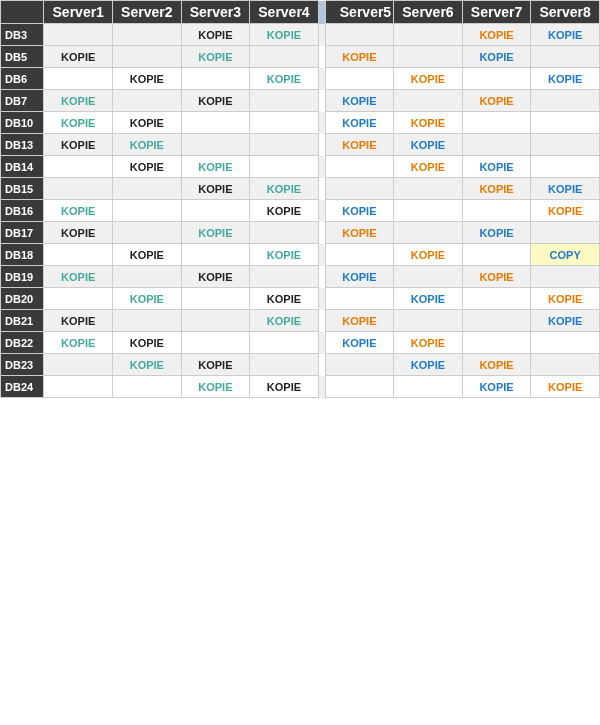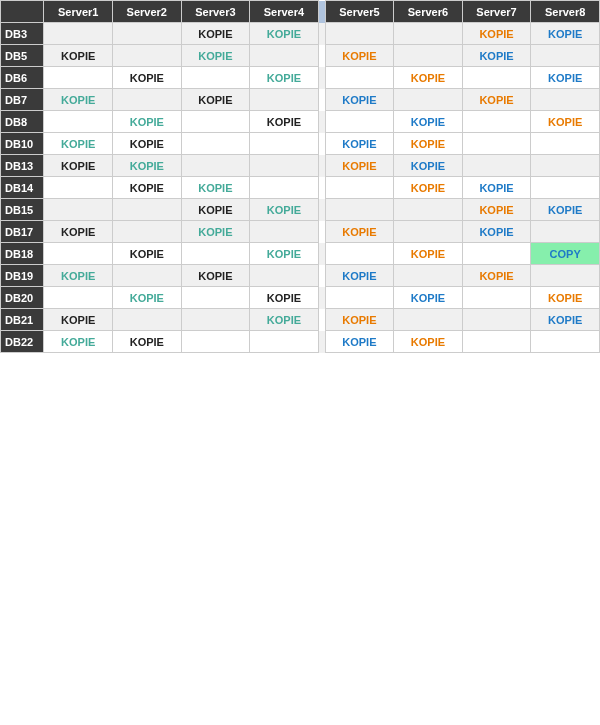--- a/index.html
+++ b/index.html
@@ -17,21 +17,21 @@
       border: 1px solid #ccc;
       text-align: center;
       padding: 3px 2px;
       height: 22px;
       white-space: nowrap;
     }
     th {
       background: #3a3a3a;
       color: #fff;
       font-weight: bold;
-      font-size: 11px;
+      font-size: 14px;
     }
     td:first-child {
       background: #3a3a3a;
       color: #fff;
       font-weight: bold;
       text-align: left;
       padding-left: 4px;
     }
     tr:nth-child(odd) td:not(:first-child) {
       background: #f0f0f0;
@@ -59,21 +59,21 @@
 
 <table>
   <thead>
     <tr id="header-row">
     <th style="width: 38px;"></th>
         <th style="width: 60px;">Server1</th>
         <th style="width: 60px;">Server2</th>
         <th style="width: 60px;">Server3</th>
         <th style="width: 60px;">Server4</th>
         <th class="sep"></th>
-        <th style="width: 60px;">Server5</th>
+        <th style="width: 60px; text-align: right;">Server5</th>
         <th style="width: 60px;">Server6</th>
         <th style="width: 60px;">Server7</th>
         <th style="width: 60px;">Server8</th>
       </tr>
   </thead>
   <tbody id="table-body">
       <tr>
         <td>DB3</td>
         <td style="background-color: rgb(240, 240, 240);"></td>
         <td style="background-color: rgb(240, 240, 240);"></td>
@@ -115,32 +115,20 @@
         <td style="background-color: rgb(240, 240, 240);"></td>
         <td class="black" style="background-color: rgb(240, 240, 240);">KOPIE</td>
         <td style="background-color: rgb(240, 240, 240);"></td>
         <td class="sep"></td>
         <td class="blue" style="background-color: rgb(240, 240, 240);">KOPIE</td>
         <td style="background-color: rgb(240, 240, 240);"></td>
         <td class="orange" style="background-color: rgb(240, 240, 240);">KOPIE</td>
         <td style="background-color: rgb(240, 240, 240);"></td>
       </tr>
       <tr>
-        <td>DB8</td>
-        <td style="background-color: rgb(255, 255, 255);"></td>
-        <td class="green" style="background-color: rgb(255, 255, 255);">KOPIE</td>
-        <td style="background-color: rgb(255, 255, 255);"></td>
-        <td class="black" style="background-color: rgb(255, 255, 255);">KOPIE</td>
-        <td class="sep"></td>
-        <td style="background-color: rgb(255, 255, 255);"></td>
-        <td class="blue" style="background-color: rgb(255, 255, 255);">KOPIE</td>
-        <td style="background-color: rgb(255, 255, 255);"></td>
-        <td class="orange" style="background-color: rgb(255, 255, 255);">KOPIE</td>
-      </tr>
-      <tr>
         <td>DB10</td>
         <td class="green" style="background-color: rgb(255, 255, 255);">KOPIE</td>
         <td class="black" style="background-color: rgb(255, 255, 255);">KOPIE</td>
         <td style="background-color: rgb(255, 255, 255);"></td>
         <td style="background-color: rgb(255, 255, 255);"></td>
         <td class="sep"></td>
         <td class="blue" style="background-color: rgb(255, 255, 255);">KOPIE</td>
         <td class="orange" style="background-color: rgb(255, 255, 255);">KOPIE</td>
         <td style="background-color: rgb(255, 255, 255);"></td>
         <td style="background-color: rgb(255, 255, 255);"></td>
@@ -175,20 +163,32 @@
         <td style="background-color: rgb(240, 240, 240);"></td>
         <td class="black" style="background-color: rgb(240, 240, 240);">KOPIE</td>
         <td class="green" style="background-color: rgb(240, 240, 240);">KOPIE</td>
         <td class="sep"></td>
         <td style="background-color: rgb(240, 240, 240);"></td>
         <td style="background-color: rgb(240, 240, 240);"></td>
         <td class="orange" style="background-color: rgb(240, 240, 240);">KOPIE</td>
         <td class="blue" style="background-color: rgb(240, 240, 240);">KOPIE</td>
       </tr>
       <tr>
+        <td>DB16</td>
+        <td class="green" style="background-color: rgb(255, 255, 255);">KOPIE</td>
+        <td style="background-color: rgb(255, 255, 255);"></td>
+        <td style="background-color: rgb(255, 255, 255);"></td>
+        <td class="black" style="background-color: rgb(255, 255, 255);">KOPIE</td>
+        <td class="sep"></td>
+        <td class="blue" style="background-color: rgb(255, 255, 255);">KOPIE</td>
+        <td style="background-color: rgb(255, 255, 255);"></td>
+        <td style="background-color: rgb(255, 255, 255);"></td>
+        <td class="orange" style="background-color: rgb(255, 255, 255);">KOPIE</td>
+      </tr>
+      <tr>
         <td>DB17</td>
         <td class="black" style="background-color: rgb(240, 240, 240);">KOPIE</td>
         <td style="background-color: rgb(240, 240, 240);"></td>
         <td class="green" style="background-color: rgb(240, 240, 240);">KOPIE</td>
         <td style="background-color: rgb(240, 240, 240);"></td>
         <td class="sep"></td>
         <td class="orange" style="background-color: rgb(240, 240, 240);">KOPIE</td>
         <td style="background-color: rgb(240, 240, 240);"></td>
         <td class="blue" style="background-color: rgb(240, 240, 240);">KOPIE</td>
         <td style="background-color: rgb(240, 240, 240);"></td>
@@ -196,21 +196,21 @@
       <tr>
         <td>DB18</td>
         <td style="background-color: rgb(255, 255, 255);"></td>
         <td class="black" style="background-color: rgb(255, 255, 255);">KOPIE</td>
         <td style="background-color: rgb(255, 255, 255);"></td>
         <td class="green" style="background-color: rgb(255, 255, 255);">KOPIE</td>
         <td class="sep"></td>
         <td style="background-color: rgb(255, 255, 255);"></td>
         <td class="orange" style="background-color: rgb(255, 255, 255);">KOPIE</td>
         <td style="background-color: rgb(255, 255, 255);"></td>
-        <td class="blue" style="background-color: #86efac;">COPY</td>
+        <td class="blue" style="background-color: #fef9c3;">COPY</td>
       </tr>
       <tr>
         <td>DB19</td>
         <td class="green" style="background-color: rgb(240, 240, 240);">KOPIE</td>
         <td style="background-color: rgb(240, 240, 240);"></td>
         <td class="black" style="background-color: rgb(240, 240, 240);">KOPIE</td>
         <td style="background-color: rgb(240, 240, 240);"></td>
         <td class="sep"></td>
         <td class="blue" style="background-color: rgb(240, 240, 240);">KOPIE</td>
         <td style="background-color: rgb(240, 240, 240);"></td>
@@ -245,15 +245,39 @@
         <td>DB22</td>
         <td class="green" style="background-color: rgb(255, 255, 255);">KOPIE</td>
         <td class="black" style="background-color: rgb(255, 255, 255);">KOPIE</td>
         <td style="background-color: rgb(255, 255, 255);"></td>
         <td style="background-color: rgb(255, 255, 255);"></td>
         <td class="sep"></td>
         <td class="blue" style="background-color: rgb(255, 255, 255);">KOPIE</td>
         <td class="orange" style="background-color: rgb(255, 255, 255);">KOPIE</td>
         <td style="background-color: rgb(255, 255, 255);"></td>
         <td style="background-color: rgb(255, 255, 255);"></td>
+      </tr>
+      <tr>
+        <td>DB23</td>
+        <td style="background-color: rgb(240, 240, 240);"></td>
+        <td class="green" style="background-color: rgb(240, 240, 240);">KOPIE</td>
+        <td class="black" style="background-color: rgb(240, 240, 240);">KOPIE</td>
+        <td style="background-color: rgb(240, 240, 240);"></td>
+        <td class="sep"></td>
+        <td style="background-color: rgb(240, 240, 240);"></td>
+        <td class="blue" style="background-color: rgb(240, 240, 240);">KOPIE</td>
+        <td class="orange" style="background-color: rgb(240, 240, 240);">KOPIE</td>
+        <td style="background-color: rgb(240, 240, 240);"></td>
+      </tr>
+      <tr>
+        <td>DB24</td>
+        <td style="background-color: rgb(255, 255, 255);"></td>
+        <td style="background-color: rgb(255, 255, 255);"></td>
+        <td class="green" style="background-color: rgb(255, 255, 255);">KOPIE</td>
+        <td class="black" style="background-color: rgb(255, 255, 255);">KOPIE</td>
+        <td class="sep"></td>
+        <td style="background-color: rgb(255, 255, 255);"></td>
+        <td style="background-color: rgb(255, 255, 255);"></td>
+        <td class="blue" style="background-color: rgb(255, 255, 255);">KOPIE</td>
+        <td class="orange" style="background-color: rgb(255, 255, 255);">KOPIE</td>
       </tr>
     </tbody>
 </table>
 
 </body></html>

